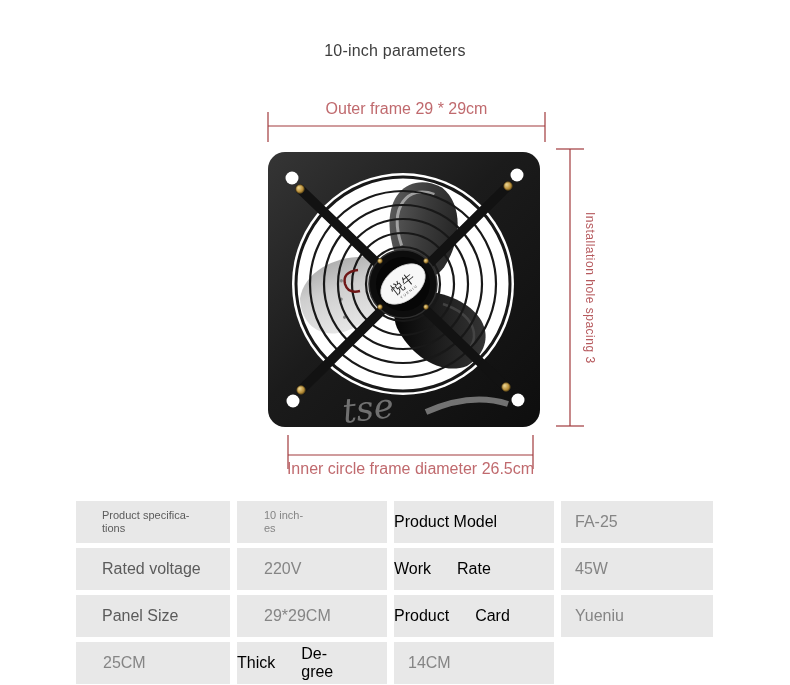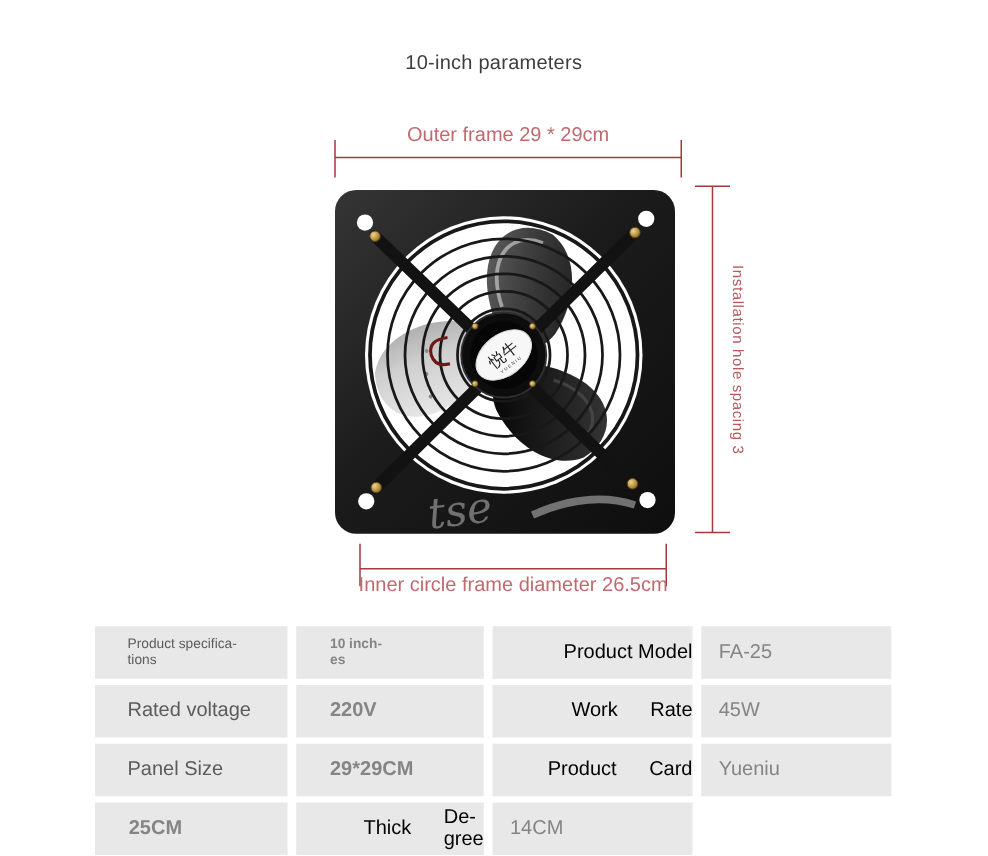--- a/index.html
+++ b/index.html
@@ -21,22 +21,22 @@
     letter-spacing:0.5px; }
 
   .fan-wrap { position:absolute; left:258px; top:112px; width:292px; height:292px; }
 
   
   .spec-table { position:absolute; left:76px; top:473px;
     display:grid; grid-template-columns:154px 150px 160px 152px;
     grid-auto-rows:42px; column-gap:7px; row-gap:5px; }
   .cell { background:#e8e8e8; display:flex; align-items:center; }
   .c1 { padding-left:26px; color:#5b5b5b; white-space:pre-line; line-height:1.2; }
-  .c2 { padding-left:27px; color:#858585; white-space:pre-line; line-height:1.15;font-weight:bold; }
-  .c3 { justify-content:flex-end; gap:26px; }
+  .c2 { padding-left:27px; color:#858585; white-space:pre-line; line-height:1.15; }
+  .c3 { justify-content:flex-start; gap:26px; }
   .c3 span { white-space:pre-line; line-height:1.1; }
   .c4 { padding-left:14px; color:#858585; }
 </style>
 </head>
 <body>
 
 <div id="canvas">
 
   <div class="page-title">10-inch parameters</div>
 

